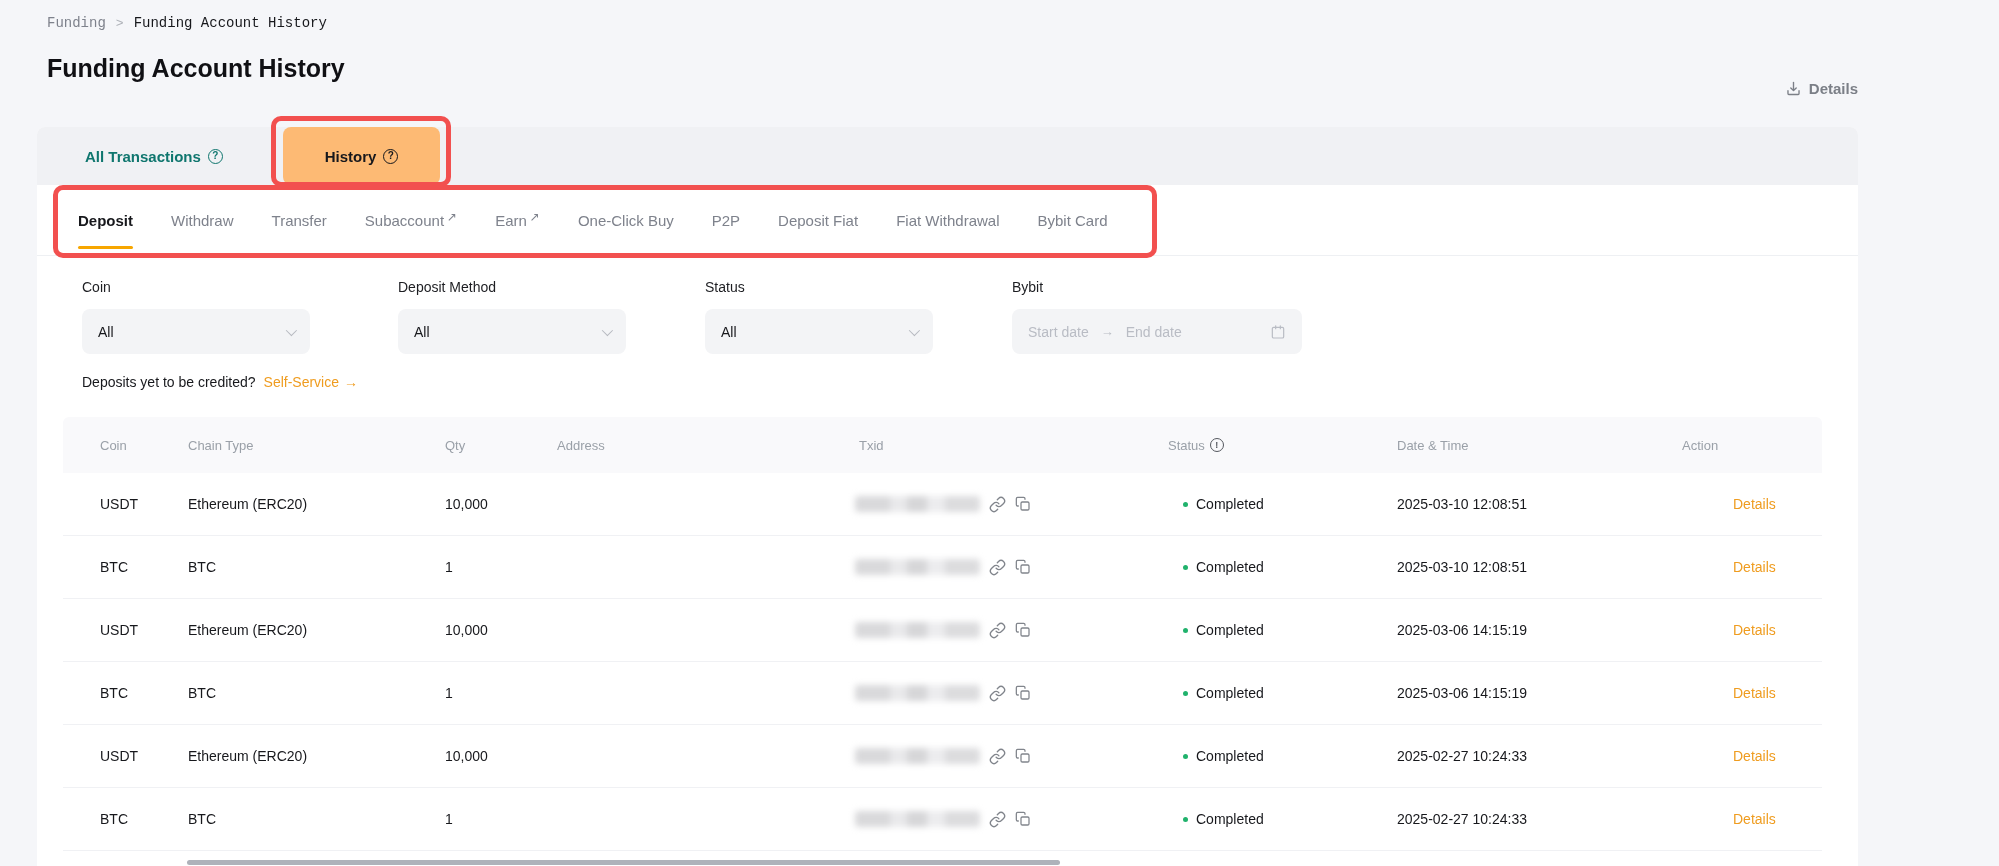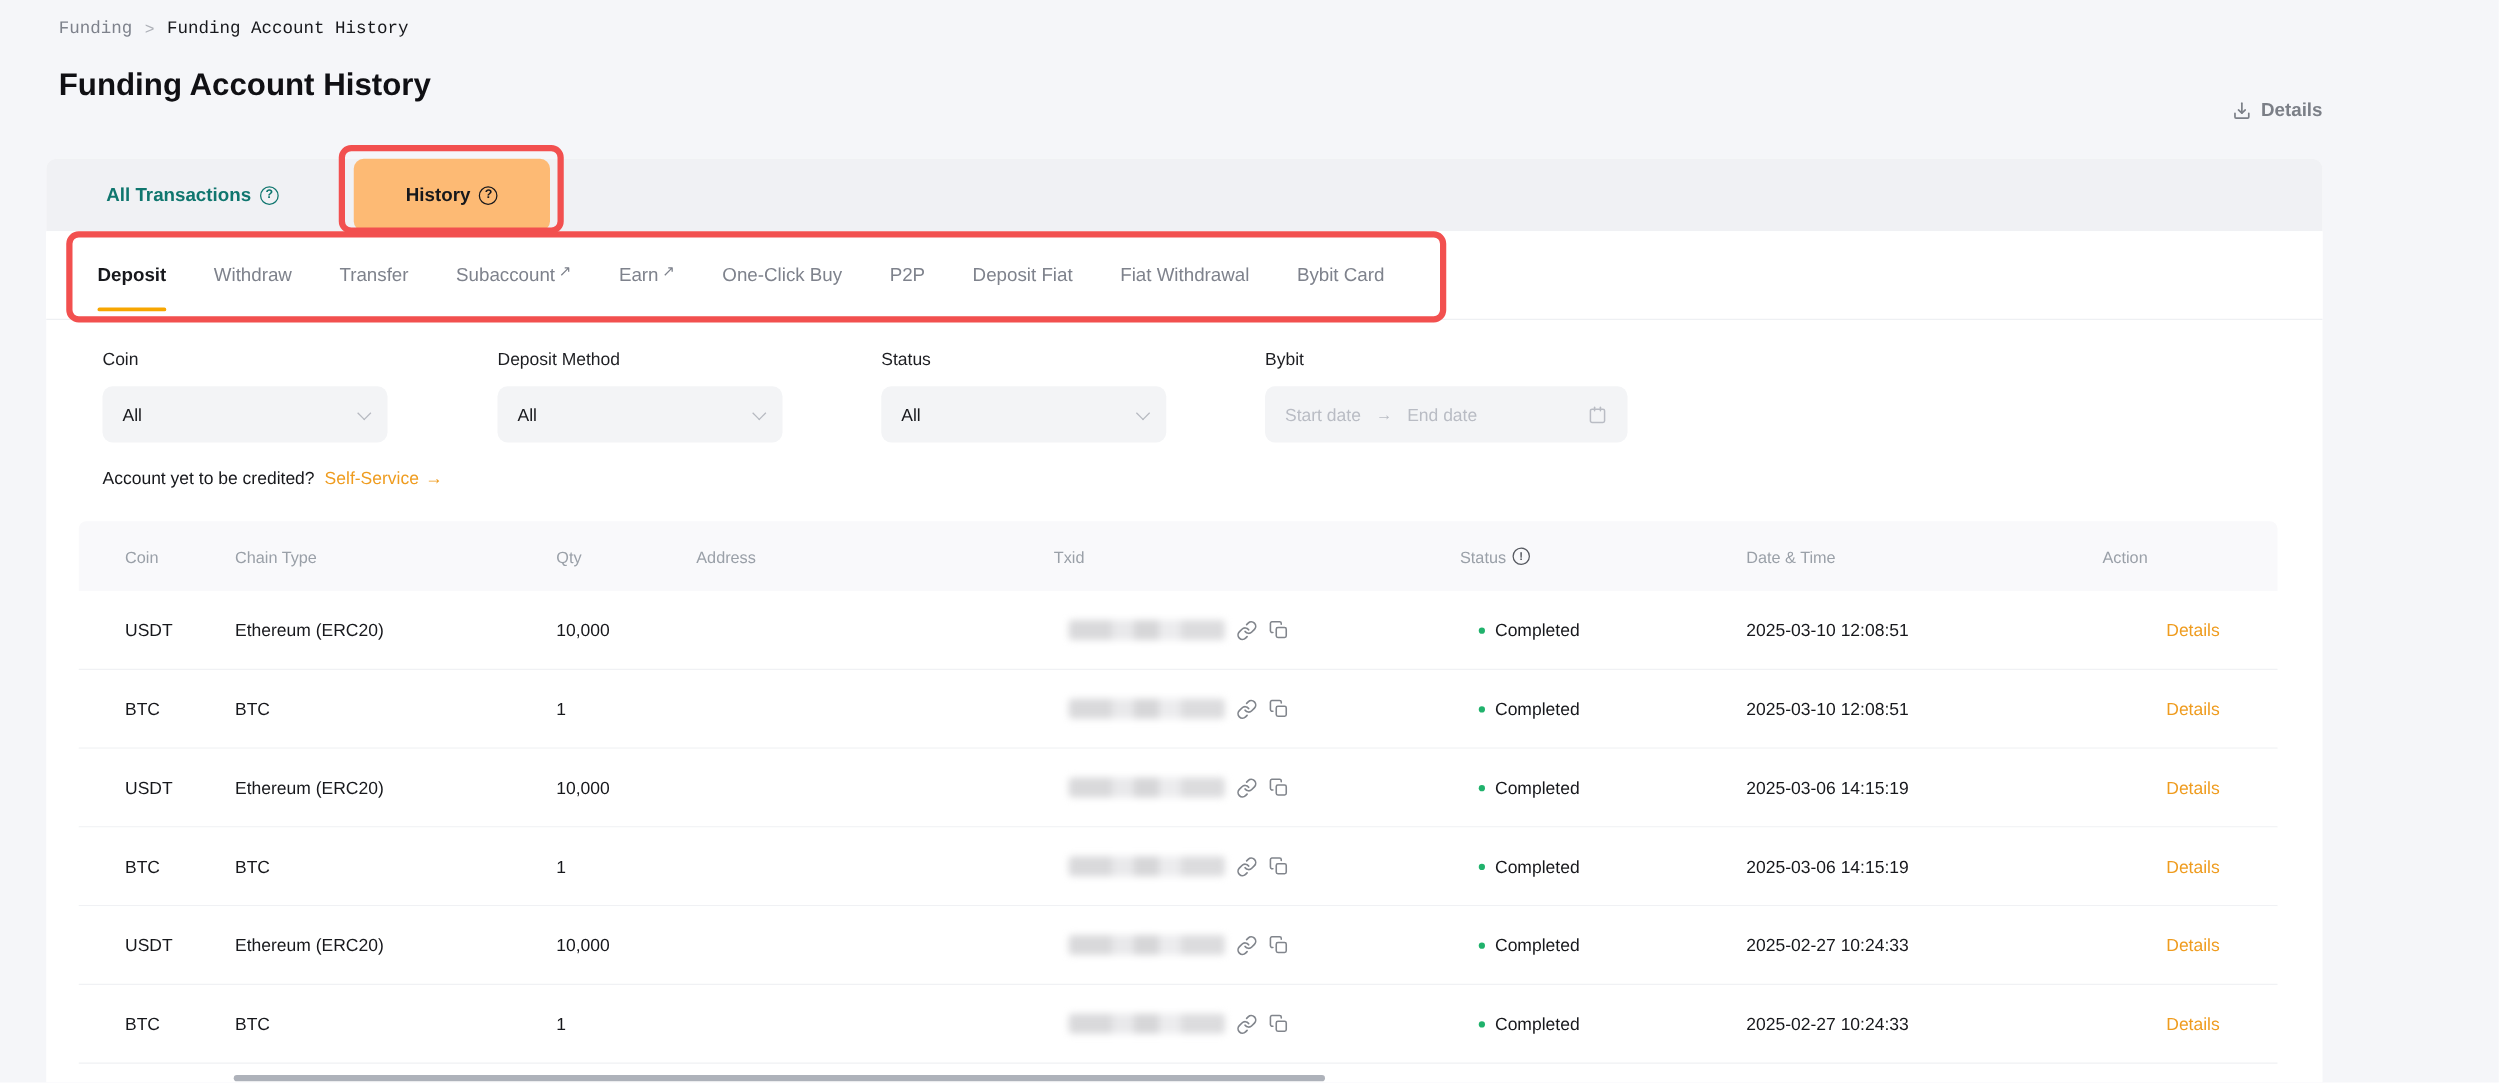--- a/index.html
+++ b/index.html
@@ -69,21 +69,21 @@
   .notice { position:absolute; left:45px; top:247px; font-size:14px; display:flex; gap:8px; align-items:center; }
   .notice .txt { color:#17181c; }
   .notice a { color:var(--orange,#ef9c1f); text-decoration:none; cursor:pointer; display:flex; gap:5px; align-items:center; font-weight:500; }
 
   
   .table { position:absolute; left:26px; top:290px; width:1759px; }
   .thead, .trow { display:grid; grid-template-columns:120px 255px 115px 285px 330px 215px 280px 159px; align-items:center; }
   .thead { height:56px; background:#f9f9fb; border-radius:6px 6px 0 0; font-size:13px; color:#9aa0a8; }
   .th { display:flex; align-items:center; }
   .th-coin { padding-left:37px; } .th-chain { padding-left:5px; } .th-qty { padding-left:7px; }
-  .th-address { padding-left:4px; } .th-txid { padding-left:5px; } .th-status { padding-left:0; }
+  .th-address { padding-left:4px; } .th-txid { padding-left:5px;margin-left:16px; } .th-status { padding-left:0; }
   .th-date { padding-left:14px; } .th-action { padding-left:19px; }
   .th-status .circle-icon { width:14px; height:14px; font-size:9px; font-weight:700; color:#55585f; margin-left:5px; }
   .trow { height:63px; border-bottom:1px solid #f0f1f4; font-size:14px; color:#17181c; background:#fff; }
   .td { display:flex; align-items:center; }
   .td-coin { padding-left:37px; } .td-chain { padding-left:5px; } .td-qty { padding-left:7px; }
   .td-address { padding-left:4px; } .td-txid { padding-left:5px; gap:9px; }
   .td-status { padding-left:15px; gap:8px; } .td-date { padding-left:14px; } .td-action { padding-left:70px; }
   .blur {
     width:125px; height:16px; border-radius:3px; margin-left:12px;
     background:linear-gradient(90deg,#d9d9db 0 28%,#e9e9eb 28% 42%,#d6d6d8 42% 58%,#ececee 58% 72%,#dcdcde 72% 100%);
@@ -211,21 +211,21 @@
             <rect x="3.5" y="5" width="17" height="16" rx="2"></rect>
             <line x1="8.5" y1="2.8" x2="8.5" y2="7"></line>
             <line x1="15.5" y1="2.8" x2="15.5" y2="7"></line>
           </svg>
         </span>
       </div>
     </div>
   </div>
 
   <div class="notice">
-    <span class="txt">Account yet to be credited?</span>
+    <span class="txt">Deposits yet to be credited?</span>
     <a>
       <span>Self-Service</span>
       <span>→</span>
     </a>
   </div>
 
   <div class="table">
     <div class="thead">
       <div class="th th-coin">Coin</div>
       <div class="th th-chain">Chain Type</div>

